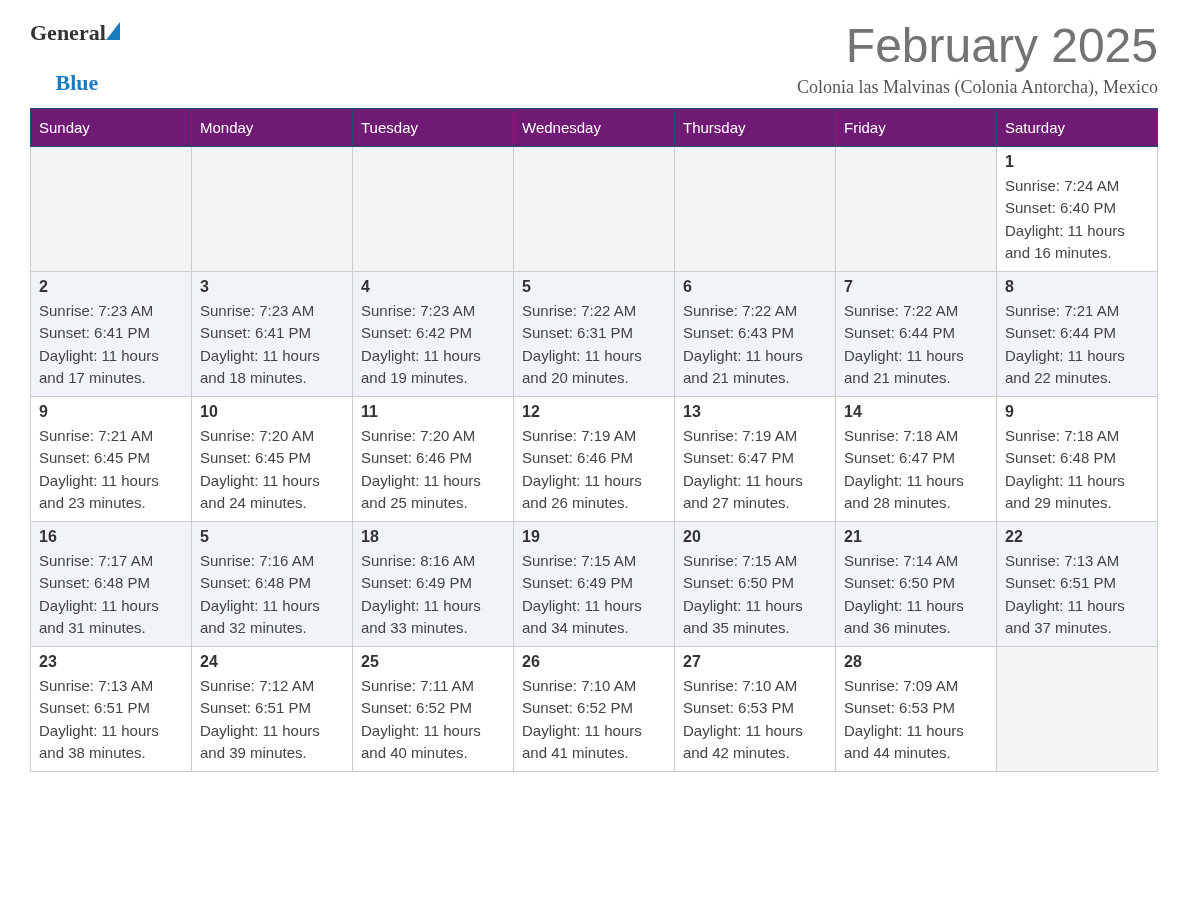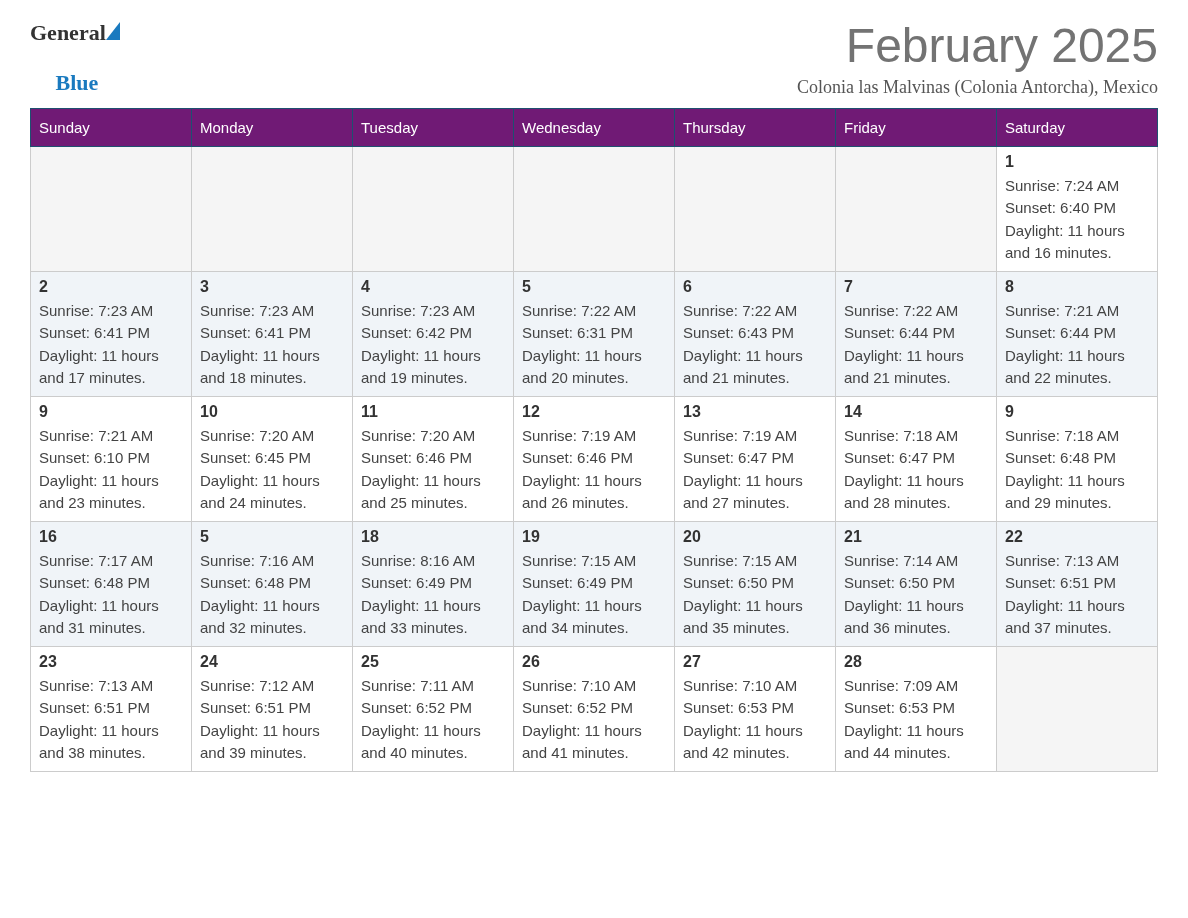--- a/index.html
+++ b/index.html
@@ -186,21 +186,21 @@
           <div class="day-number">8</div>
           <div class="day-info">Sunrise: 7:21 AM
 Sunset: 6:44 PM
 Daylight: 11 hours and 22 minutes.</div>
         </td>
       </tr>
       <tr>
         <td>
           <div class="day-number">9</div>
           <div class="day-info">Sunrise: 7:21 AM
-Sunset: 6:10 PM
+Sunset: 6:45 PM
 Daylight: 11 hours and 23 minutes.</div>
         </td>
         <td>
           <div class="day-number">10</div>
           <div class="day-info">Sunrise: 7:20 AM
 Sunset: 6:45 PM
 Daylight: 11 hours and 24 minutes.</div>
         </td>
         <td>
           <div class="day-number">11</div>

